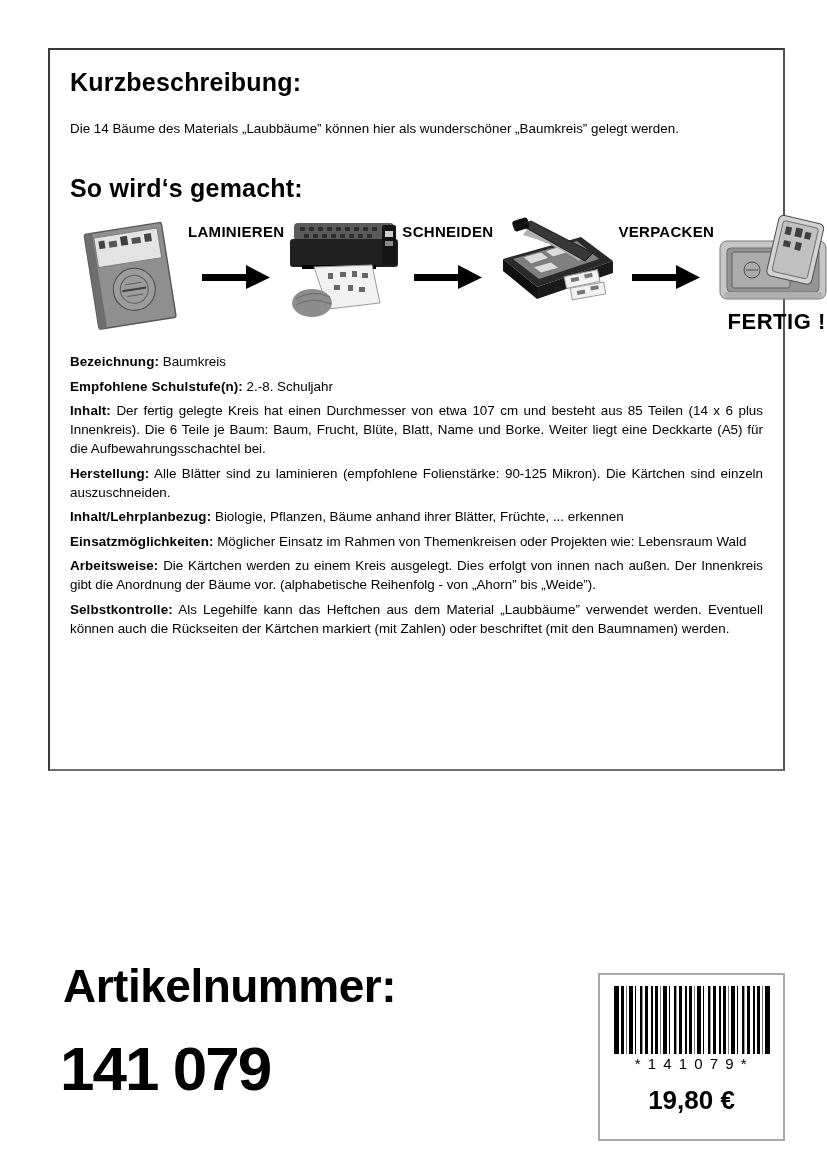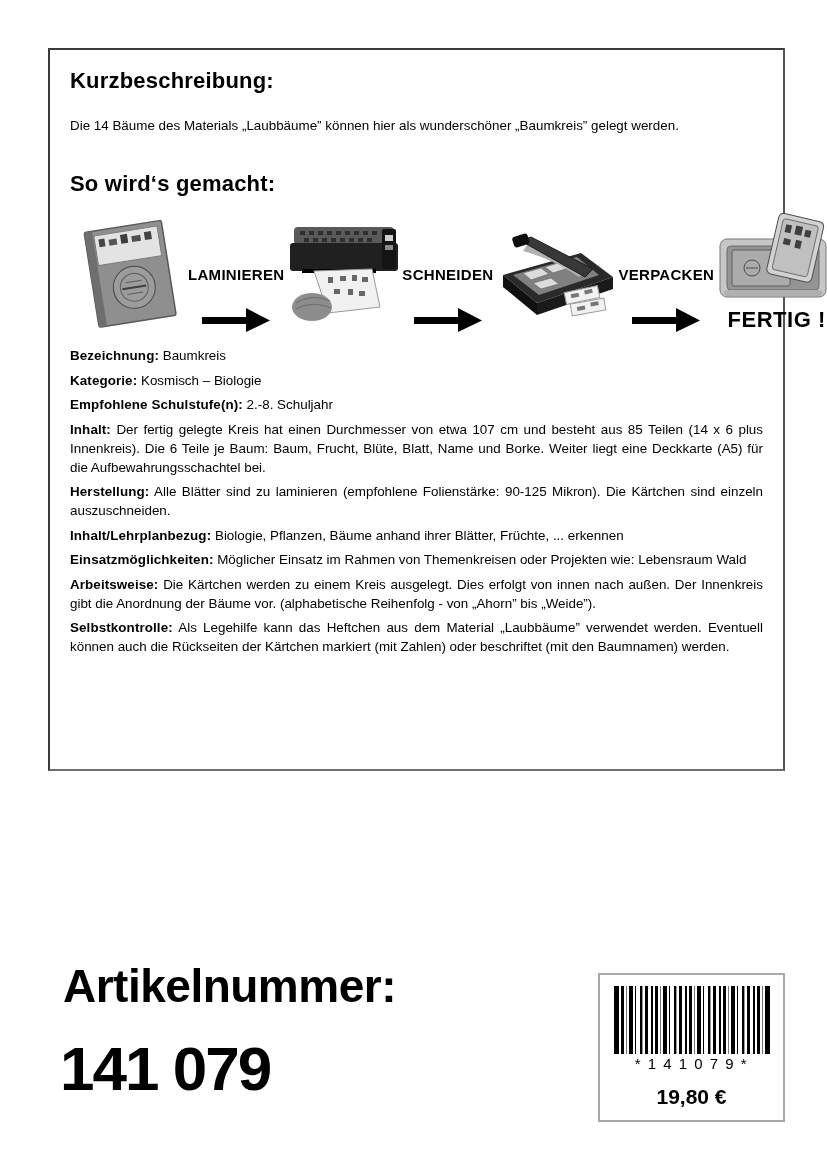--- a/index.html
+++ b/index.html
@@ -18,38 +18,38 @@
     left: 48px; top: 48px;
     width: 737px; height: 723px;
     box-sizing: border-box;
     border: 2px solid #3a3a3a;
     border-bottom-color: #6e6e6e;
     border-right-color: #555;
     background: #fff;
     padding: 12px 20px 10px 20px;
   }
   .h-main {
-    font-size: 22px;
+    font-size: 25px;
     font-weight: bold;
     margin: 6px 0 0 0;
     letter-spacing: 0.2px;
   }
   .intro {
     font-size: 13.4px;
     line-height: 19px;
     margin: 22px 0 0 0;
   }
   .h-how { margin-top: 36px; }
 
   
   .flow {
     margin-top: 12px;
     height: 124px;
     display: flex;
-    align-items: flex-end;
+    align-items: flex-start;
   }
   .step-img { flex: none; }
   .connector {
     flex: 1;
     display: flex;
     flex-direction: column;
     align-items: center;
     padding-top: 8px;
   }
   .connector .lbl {
@@ -98,21 +98,21 @@
     font-size: 62px;
     font-weight: bold;
     letter-spacing: -2px;
     line-height: 1;
   }
 
   
   .barcode-box {
     position: absolute;
     left: 598px; top: 973px;
-    width: 187px; height: 149px;
+    width: 187px; height: 168px;
     box-sizing: border-box;
     border: 2px solid #a9a9a9;
     background: #fff;
     display: flex;
     flex-direction: column;
     align-items: center;
     padding-top: 11px;
   }
   .bars {
     width: 150px; height: 68px;
@@ -127,21 +127,21 @@
       #000 23px 25px, #999 25px 26px,
       #fff 26px 28px, #000 28px 31px, #fff 31px 34px);
   }
   .bc-digits {
     font-size: 15px;
     margin-top: 1px;
     letter-spacing: 1.5px;
     white-space: pre;
   }
   .bc-price {
-    font-size: 21px;
+    font-size: 26px;
     font-weight: bold;
     margin-top: 13px;
   }
 </style>
 </head>
 <body>
 
 <div class="desc-box">
 
   <h1 class="h-main">Kurzbeschreibung:</h1>
@@ -278,21 +278,20 @@
           </g>
         </g>
         <rect x="10" y="77" width="98" height="6" rx="3" fill="#b0b0b0"></rect>
       </svg>
       <div class="fertig">FERTIG !</div>
     </div>
   </div>
 
   <div class="fields">
     <p class="field"><b>Bezeichnung:</b> <span>Baumkreis</span></p>
-    <p class="field"><b>Kategorie:</b> <span>Kosmisch – Biologie</span></p>
     <p class="field"><b>Empfohlene Schulstufe(n):</b> <span>2.-8. Schuljahr</span></p>
     <p class="field"><b>Inhalt:</b> <span>Der fertig gelegte Kreis hat einen Durchmesser von etwa 107 cm und besteht aus 85 Teilen (14 x 6 plus Innenkreis). Die 6 Teile je Baum: Baum, Frucht, Blüte, Blatt, Name und Borke. Weiter liegt eine Deckkarte (A5) für die Aufbewahrungsschachtel bei.</span></p>
     <p class="field"><b>Herstellung:</b> <span>Alle Blätter sind zu laminieren (empfohlene Folienstärke: 90-125 Mikron). Die Kärtchen sind einzeln auszuschneiden.</span></p>
     <p class="field"><b>Inhalt/Lehrplanbezug:</b> <span>Biologie, Pflanzen, Bäume anhand ihrer Blätter, Früchte, ... erkennen</span></p>
     <p class="field"><b>Einsatzmöglichkeiten:</b> <span>Möglicher Einsatz im Rahmen von Themenkreisen oder Projekten wie: Lebensraum Wald</span></p>
     <p class="field"><b>Arbeitsweise:</b> <span>Die Kärtchen werden zu einem Kreis ausgelegt. Dies erfolgt von innen nach außen. Der Innenkreis gibt die Anordnung der Bäume vor. (alphabetische Reihenfolg - von „Ahorn” bis „Weide”).</span></p>
     <p class="field"><b>Selbstkontrolle:</b> <span>Als Legehilfe kann das Heftchen aus dem Material „Laubbäume” verwendet werden. Eventuell können auch die Rückseiten der Kärtchen markiert (mit Zahlen) oder beschriftet (mit den Baumnamen) werden.</span></p>
   </div>
 </div>
 

